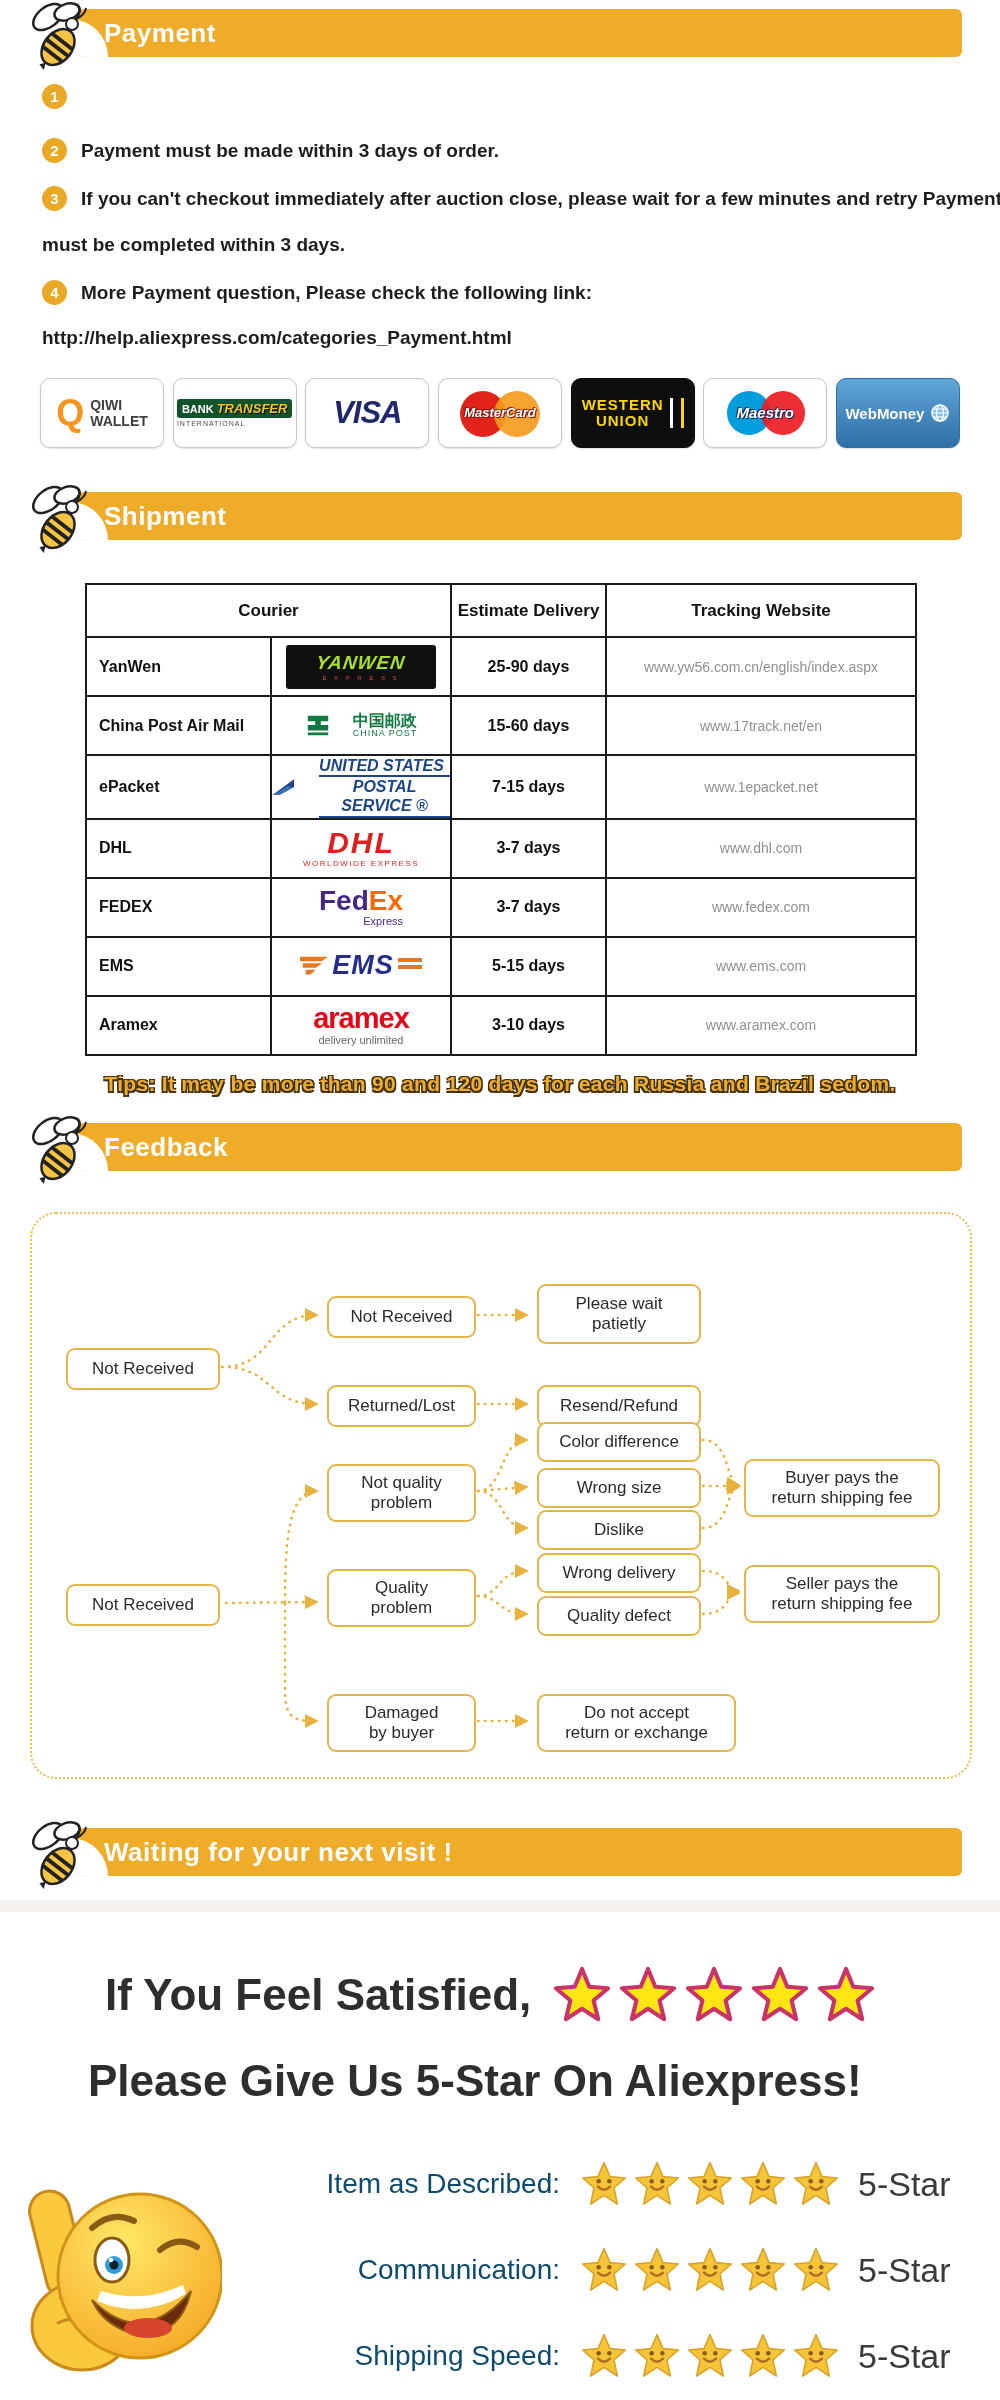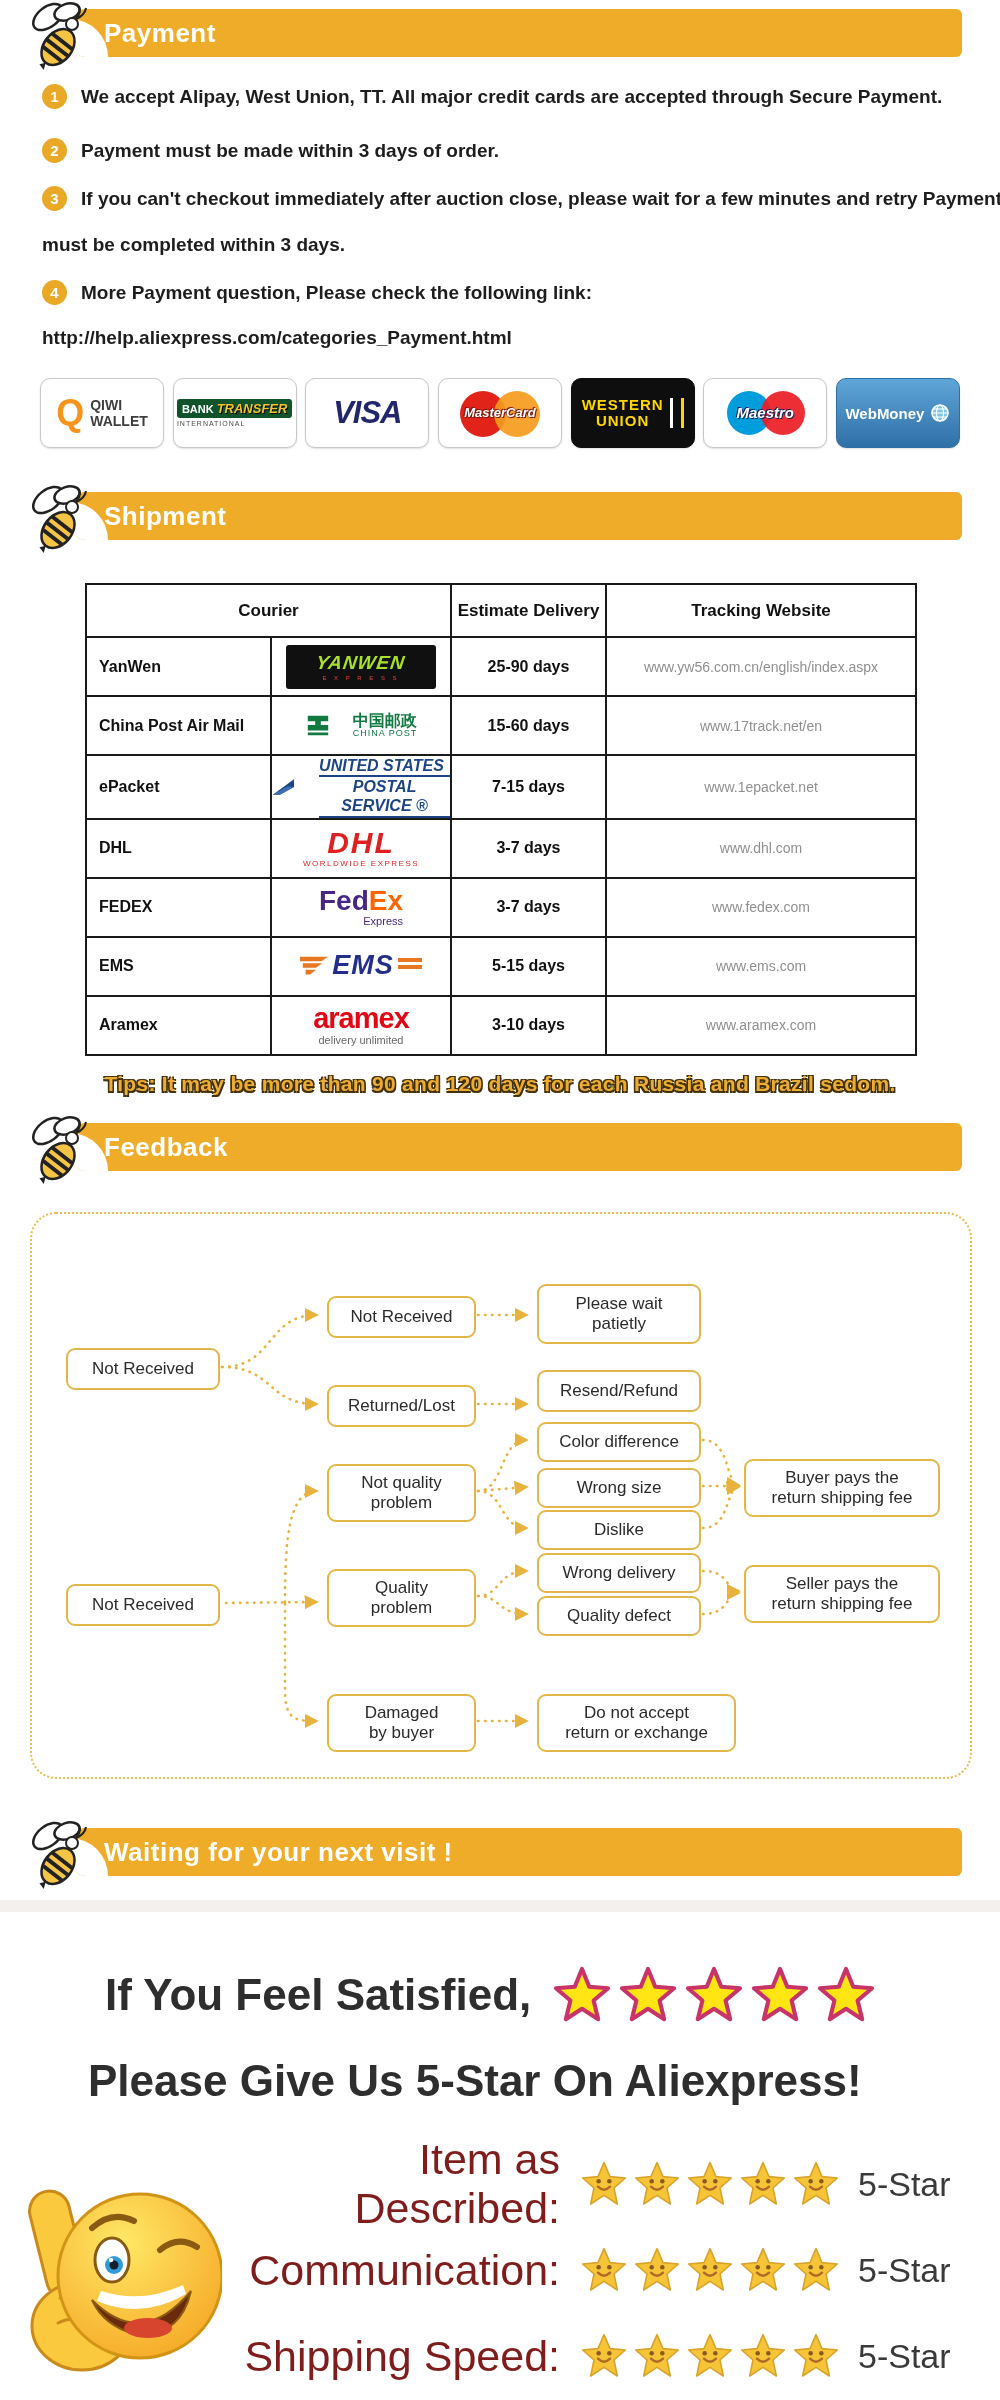--- a/index.html
+++ b/index.html
@@ -96,21 +96,21 @@
         box-shadow:0 0 0 2px #fff inset;display:flex;align-items:center;justify-content:center;text-align:center;
         font-size:17px;color:#2b2b2b;line-height:1.15;white-space:pre-line;}
 
   
   .divider{position:absolute;left:0;top:1900px;width:1000px;height:12px;background:#f3f0ed;}
   .sat-line{position:absolute;font-weight:bold;color:#2e2e2e;}
   .sat-1{left:105px;top:1966px;font-size:44px;display:flex;align-items:center;gap:22px;}
   .big-stars{display:flex;gap:8px;}
   .sat-2{left:88px;top:2056px;font-size:44px;}
   .rating-row{position:absolute;left:220px;width:760px;height:64px;display:flex;align-items:center;}
-  .rating-label{width:340px;text-align:right;font-size:43px;color:#7f1d1d;}
+  .rating-label{width:340px;text-align:right;font-size:28px;color:#0c4a6e;}
   .rating-stars{display:flex;gap:5px;margin-left:20px;}
   .rating-value{font-size:34px;color:#3a3a3a;margin-left:18px;}
 </style>
 </head>
 <body>
 
 <svg width="0" height="0" style="position:absolute">
   <defs>
     <g id="bee-shape">
       <ellipse cx="26" cy="20" rx="17" ry="10" fill="#fff" stroke="#222" stroke-width="2.5" transform="rotate(-38 26 20)"></ellipse>
@@ -145,21 +145,20 @@
       <span class="banner-notch"></span>
       <span class="banner-text">Payment</span>
     </div>
     <svg class="bee" width="72" height="80" viewBox="0 0 72 80">
         <use href="#bee-shape"></use>
       </svg>
   </div>
 
   <div class="pay-item" style="top:84px">
     <span class="num">1</span>
-    <span class="pay-text">We accept Alipay, West Union, TT. All major credit cards are accepted through Secure Payment.</span>
   </div>
   <div class="pay-item" style="top:138px">
     <span class="num">2</span>
     <span class="pay-text">Payment must be made within 3 days of order.</span>
   </div>
   <div class="pay-item" style="top:186px">
     <span class="num">3</span>
     <span class="pay-text">If you can't checkout immediately after auction close, please wait for a few minutes and retry Payments</span>
   </div>
   <div class="pay-line" style="top:234px">must be completed within 3 days.</div>
@@ -366,21 +365,21 @@
         <path d="M253,388 C253,330 256,277 284,277"></path>
         <path d="M253,390 L253,475 C253,505 262,507 284,507"></path>
         <path d="M446,507 L494,507"></path>
       </g>
     </svg>
     <div class="fbox" style="left:34px;top:134px;width:150px;height:38px">Not Received</div>
     <div class="fbox" style="left:295px;top:82px;width:145px;height:38px">Not Received</div>
     <div class="fbox" style="left:505px;top:70px;width:160px;height:56px">Please wait
 patietly</div>
     <div class="fbox" style="left:295px;top:171px;width:145px;height:38px">Returned/Lost</div>
-    <div class="fbox" style="left:505px;top:156px;width:160px;height:38px">Resend/Refund</div>
+    <div class="fbox" style="left:505px;top:171px;width:160px;height:38px">Resend/Refund</div>
     <div class="fbox" style="left:505px;top:208px;width:160px;height:36px">Color difference</div>
     <div class="fbox" style="left:295px;top:250px;width:145px;height:54px">Not quality
 problem</div>
     <div class="fbox" style="left:505px;top:254px;width:160px;height:36px">Wrong size</div>
     <div class="fbox" style="left:712px;top:245px;width:192px;height:54px">Buyer pays the
 return shipping fee</div>
     <div class="fbox" style="left:505px;top:296px;width:160px;height:36px">Dislike</div>
     <div class="fbox" style="left:505px;top:339px;width:160px;height:36px">Wrong delivery</div>
     <div class="fbox" style="left:34px;top:370px;width:150px;height:38px">Not Received</div>
     <div class="fbox" style="left:295px;top:355px;width:145px;height:54px">Quality

